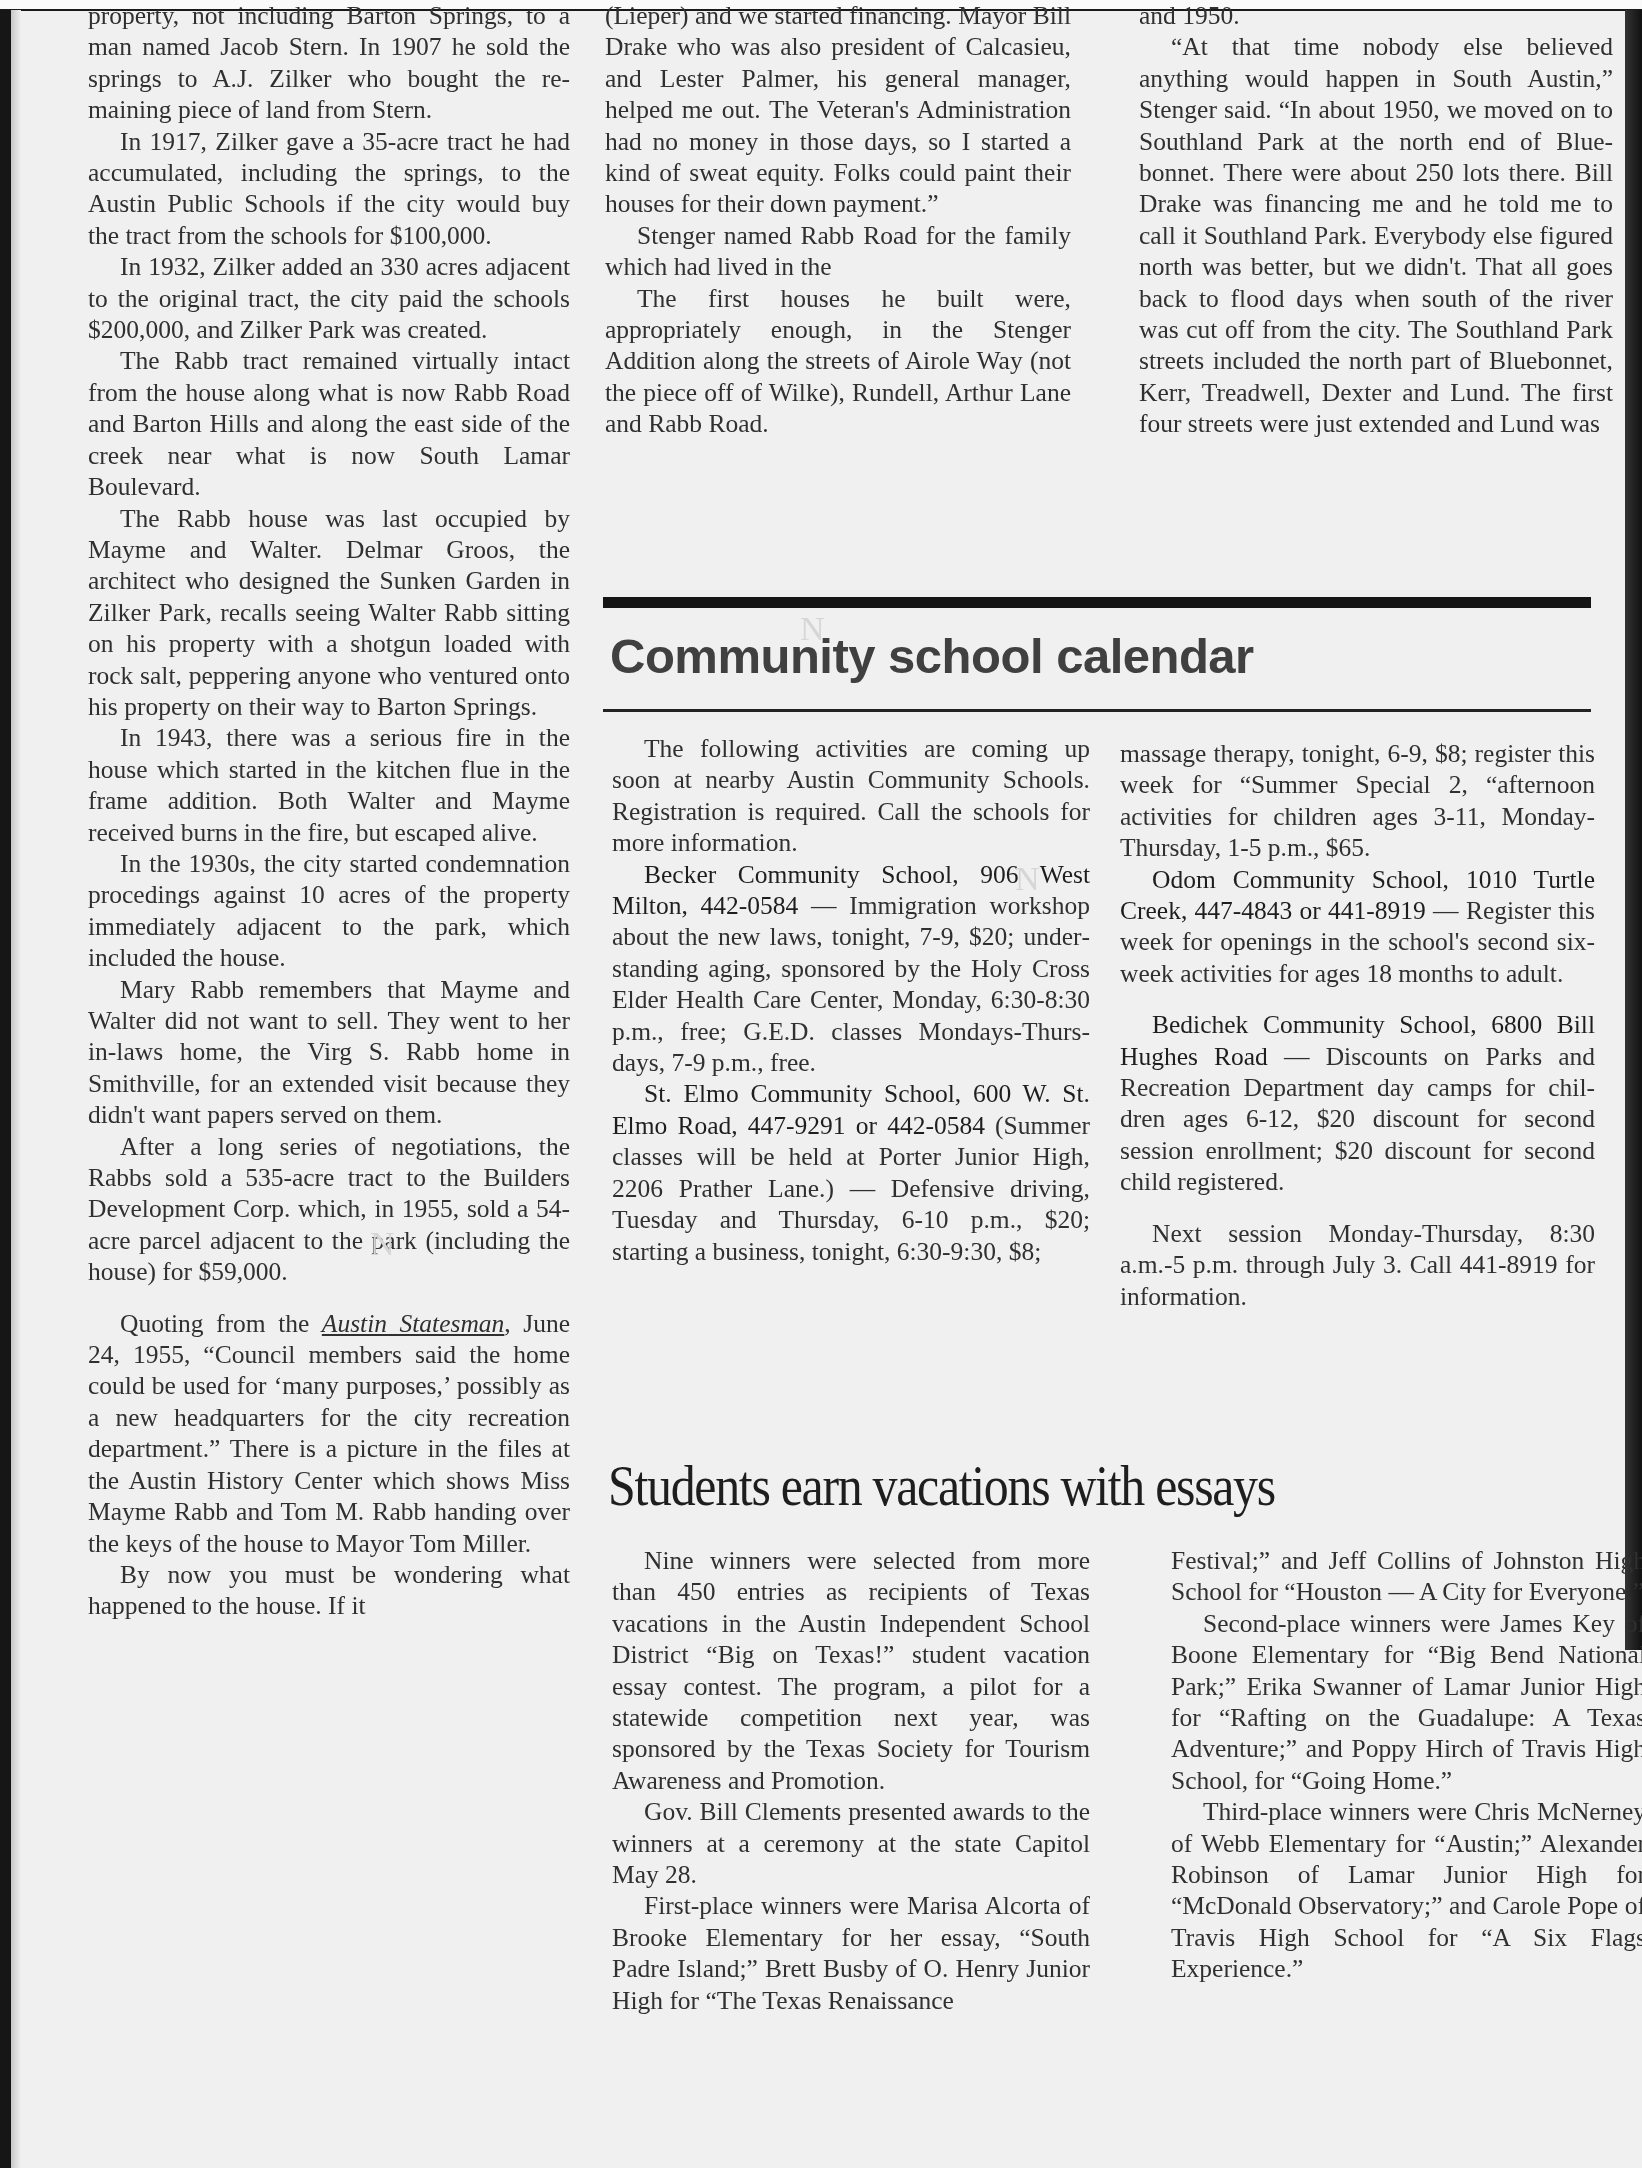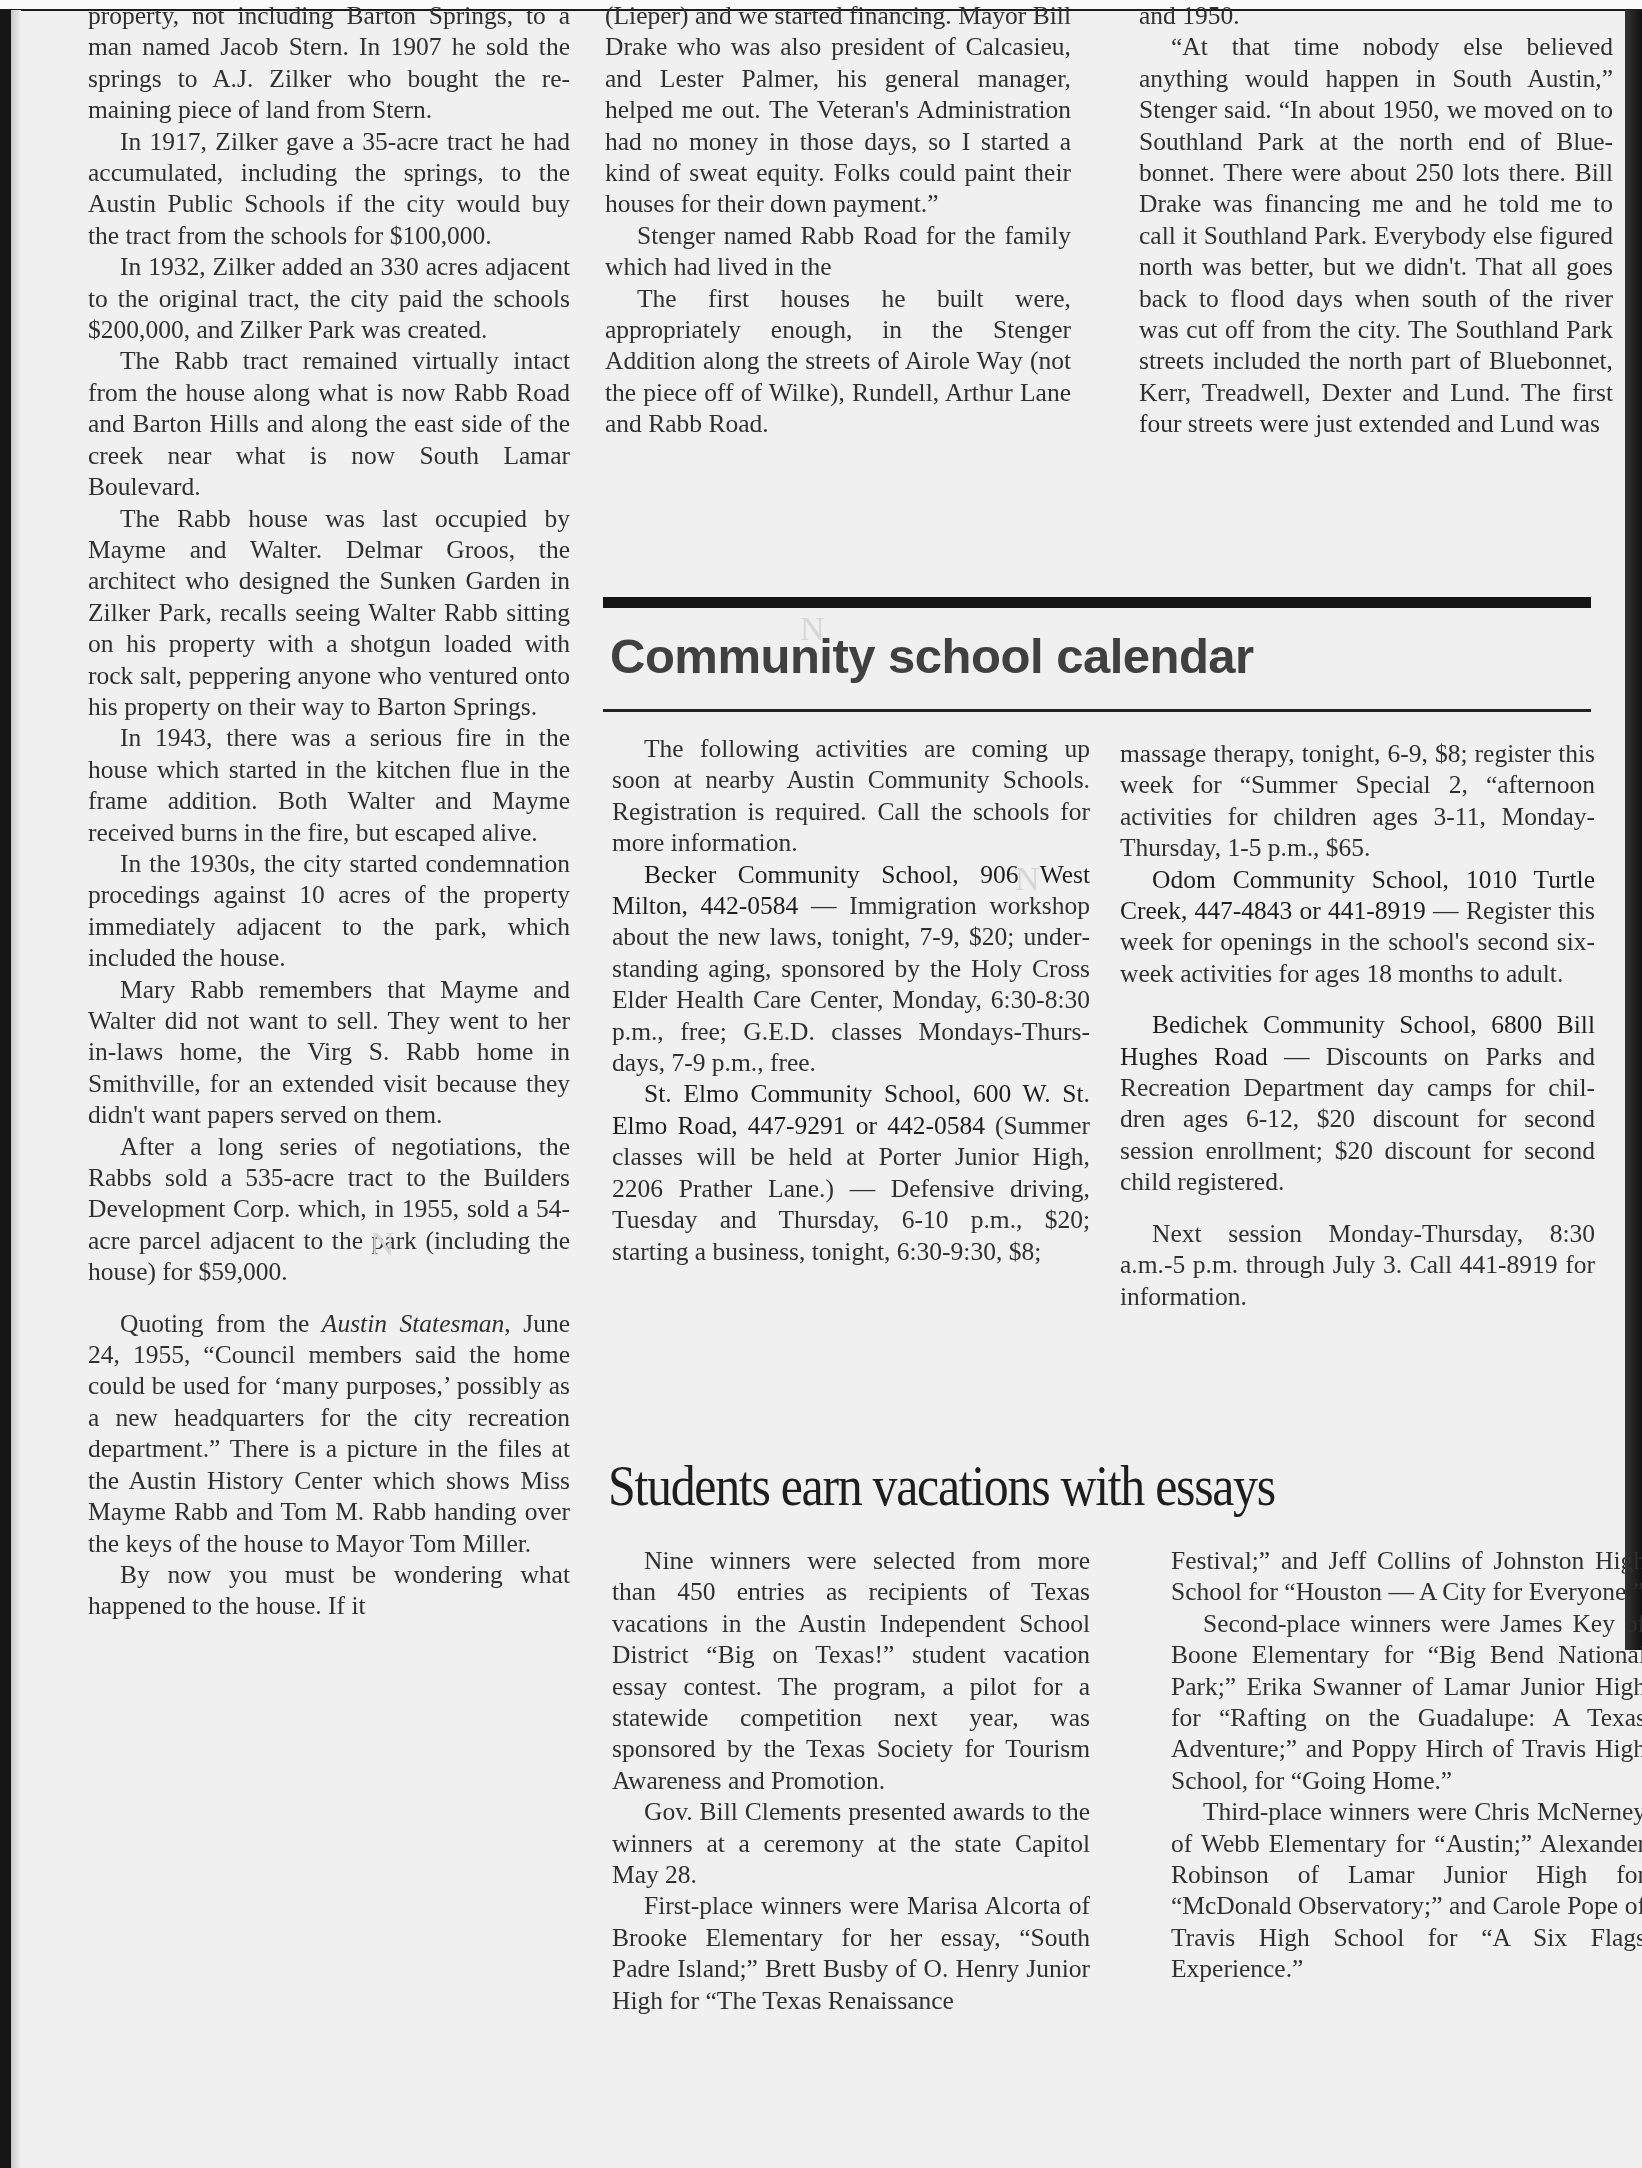--- a/index.html
+++ b/index.html
@@ -19,21 +19,21 @@
     font-size: 25.5px;
     line-height: 31.4px;
     text-align: justify;
     hyphens: manual;
     color: #303030;
   }
   .col p { margin: 0; text-indent: 32px; }
   .col p.noindent { text-indent: 0; }
   .col p.gap { margin-top: 20px; }
   .col b { font-weight: normal; color: #1e1e1e; }
-  .col i { font-style: italic; }
+  .col i { font-style: italic; text-decoration: underline; }
 
   #col1 { left: 88px; top: 0px; width: 482px; }
   #col2 { left: 605px; top: 0px; width: 466px; }
   #col3 { left: 1115px; top: 0px; width: 474px; margin-left: 24px; }
 
   .thick-rule { position: absolute; left: 603px; top: 597px; width: 988px; height: 11px; background: #151515; }
   .cal-headline {
     position: absolute; left: 610px; top: 628px;
     font-family: "Liberation Sans", "DejaVu Sans", sans-serif;
     font-weight: bold; font-size: 49px; letter-spacing: -0.5px;

